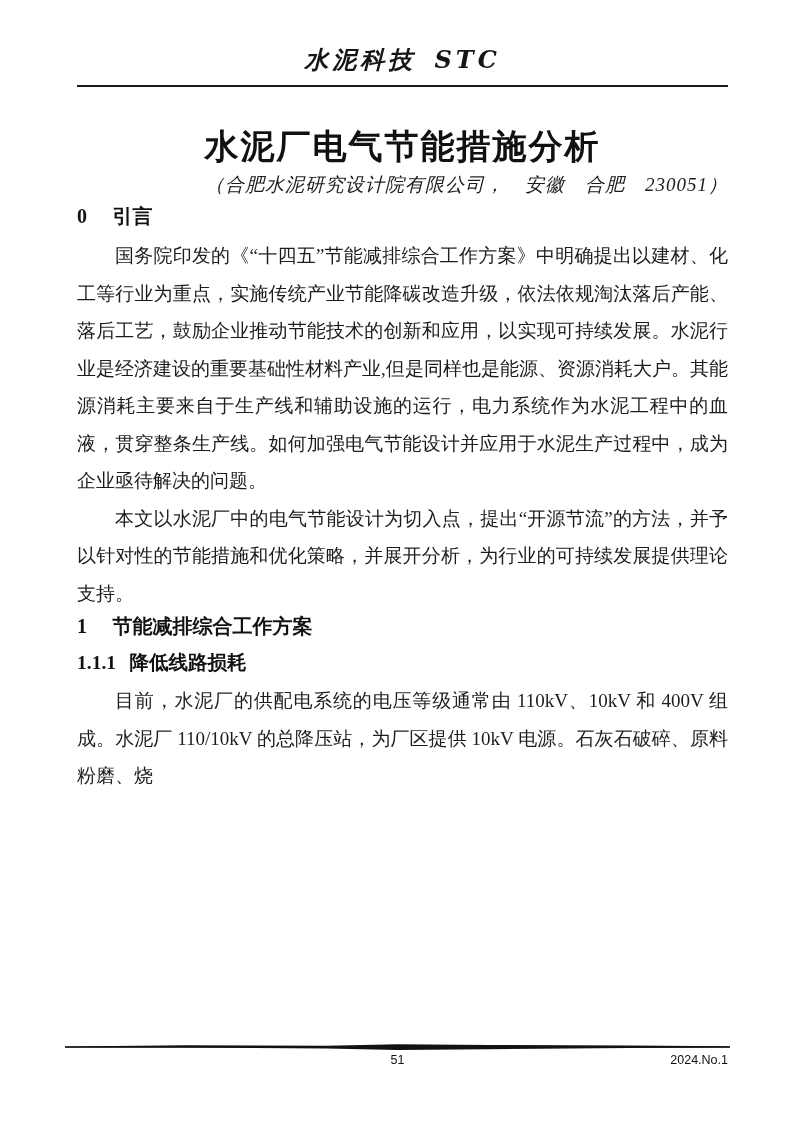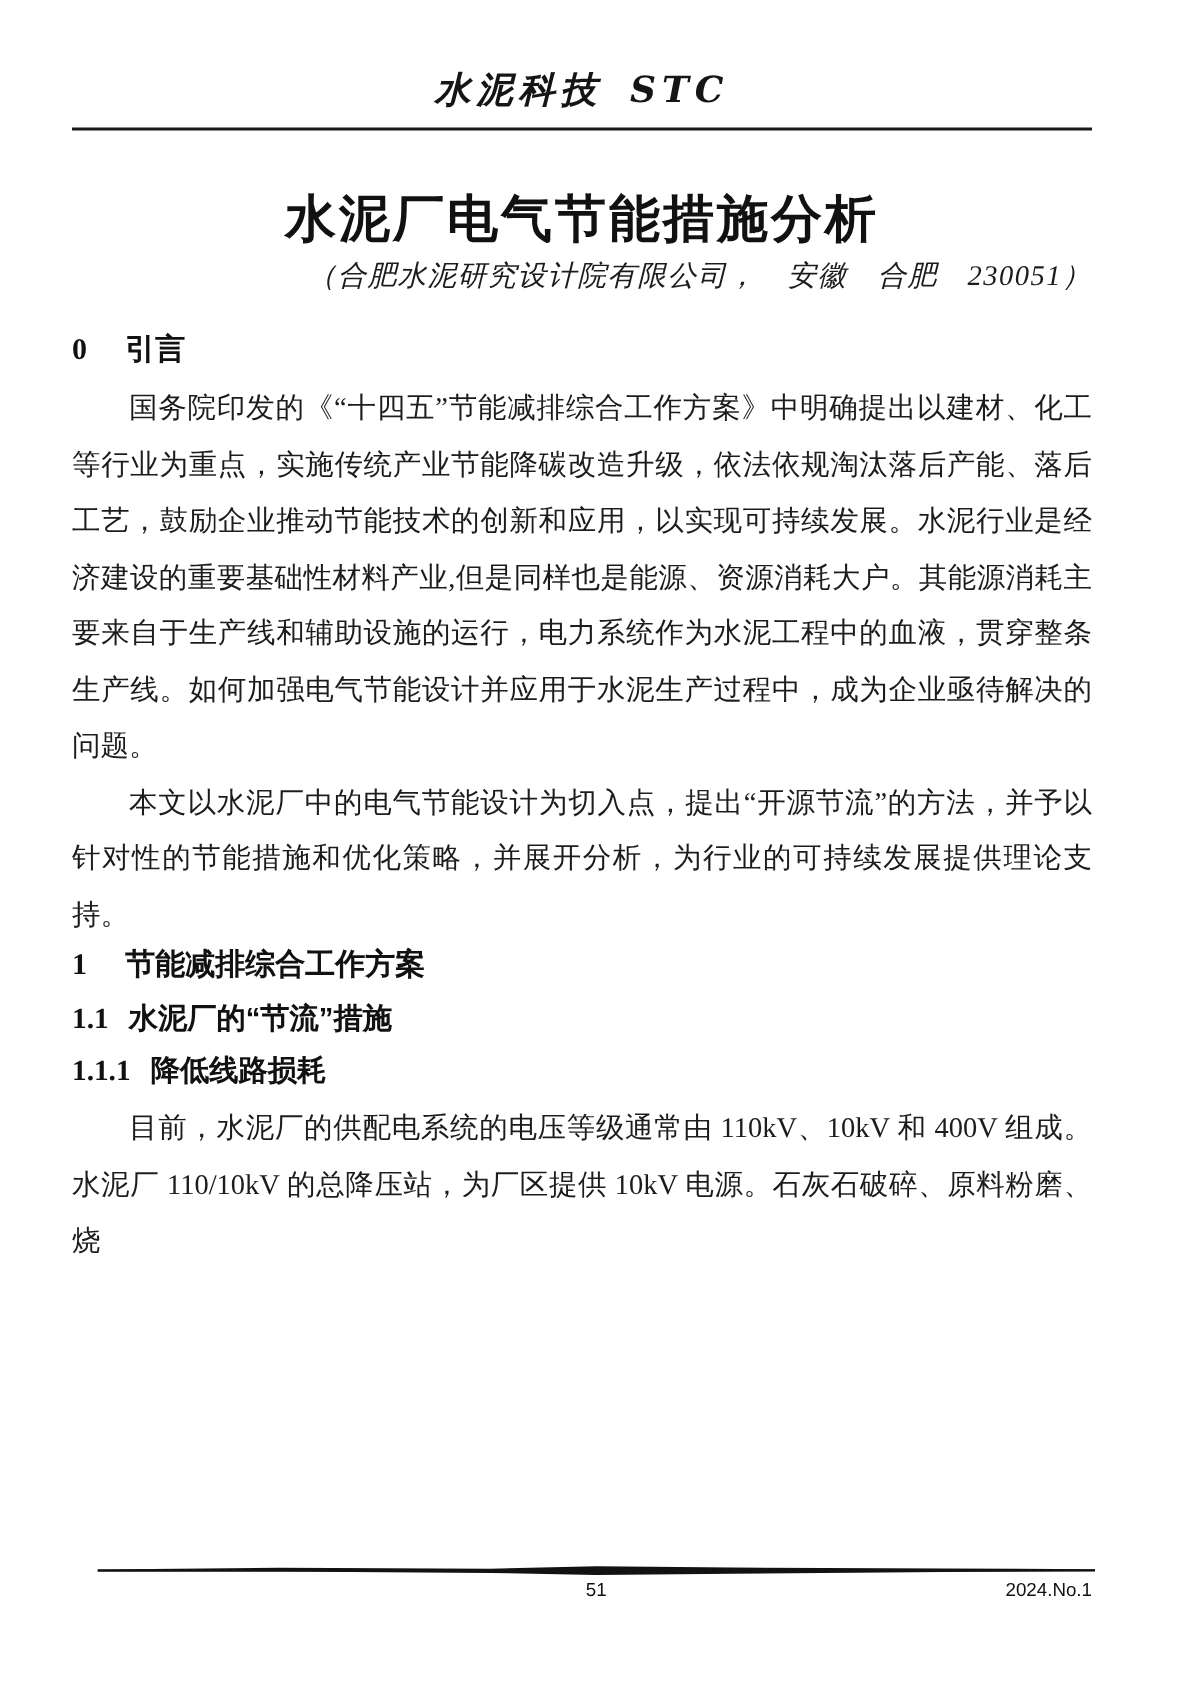--- a/index.html
+++ b/index.html
@@ -6,21 +6,21 @@
     margin: 0;
     padding: 0;
     background: #ffffff;
   }
   .page {
     position: relative;
     width: 793px;
     height: 1122px;
     background: #ffffff;
     box-sizing: border-box;
-    padding: 0 65px 0 48px;
+    padding: 0 65px 0 77px;
     overflow: hidden;
     font-family: "Liberation Serif", serif;
     color: #1c1c1c;
   }
   
   .journal-title {
     margin-top: 46px;
     text-align: center;
     font-family: "DejaVu Serif", serif;
     font-style: italic;
@@ -65,21 +65,21 @@
   }
   
   .sec-h1 {
     margin: 0 0 7px 0;
     font-family: "Liberation Sans", sans-serif;
     font-weight: 700;
     font-size: 20px;
     line-height: 28px;
     color: #111;
   }
-  .sec-h1.lead { margin-top: 21px; }
+  .sec-h1.lead { margin-top: 4px; }
   .sec-h1 .num {
     font-family: "Liberation Serif", serif;
     margin-right: 20px;
   }
   .sec-h2, .sec-h3 {
     margin: 2px 0 4px 0;
     font-family: "Liberation Sans", sans-serif;
     font-weight: 700;
     font-size: 19.5px;
     line-height: 31px;
@@ -154,24 +154,20 @@
     <p class="body-para">国务院印发的《“十四五”节能减排综合工作方案》中明确提出以建材、化工等行业为重点，实施传统产业节能降碳改造升级，依法依规淘汰落后产能、落后工艺，鼓励企业推动节能技术的创新和应用，以实现可持续发展。水泥行业是经济建设的重要基础性材料产业,但是同样也是能源、资源消耗大户。其能源消耗主要来自于生产线和辅助设施的运行，电力系统作为水泥工程中的血液，贯穿整条生产线。如何加强电气节能设计并应用于水泥生产过程中，成为企业亟待解决的问题。</p>
 
     <p class="body-para">本文以水泥厂中的电气节能设计为切入点，提出“开源节流”的方法，并予以针对性的节能措施和优化策略，并展开分析，为行业的可持续发展提供理论支持。</p>
 
     <h2 class="sec-h1">
       <span class="num">1</span>
       <span class="txt">节能减排综合工作方案</span>
     </h2>
 
 
-    <h3 class="sec-h2">
-      <span class="num">1.1</span>
-      <span class="txt">水泥厂的“节流”措施</span>
-    </h3>
 
     <h4 class="sec-h3">
       <span class="num">1.1.1</span>
       <span class="txt">降低线路损耗</span>
     </h4>
 
     <p class="body-para">目前，水泥厂的供配电系统的电压等级通常由 110kV、10kV 和 400V 组成。水泥厂 110/10kV 的总降压站，为厂区提供 10kV 电源。石灰石破碎、原料粉磨、烧</p>
 
   </main>
 

